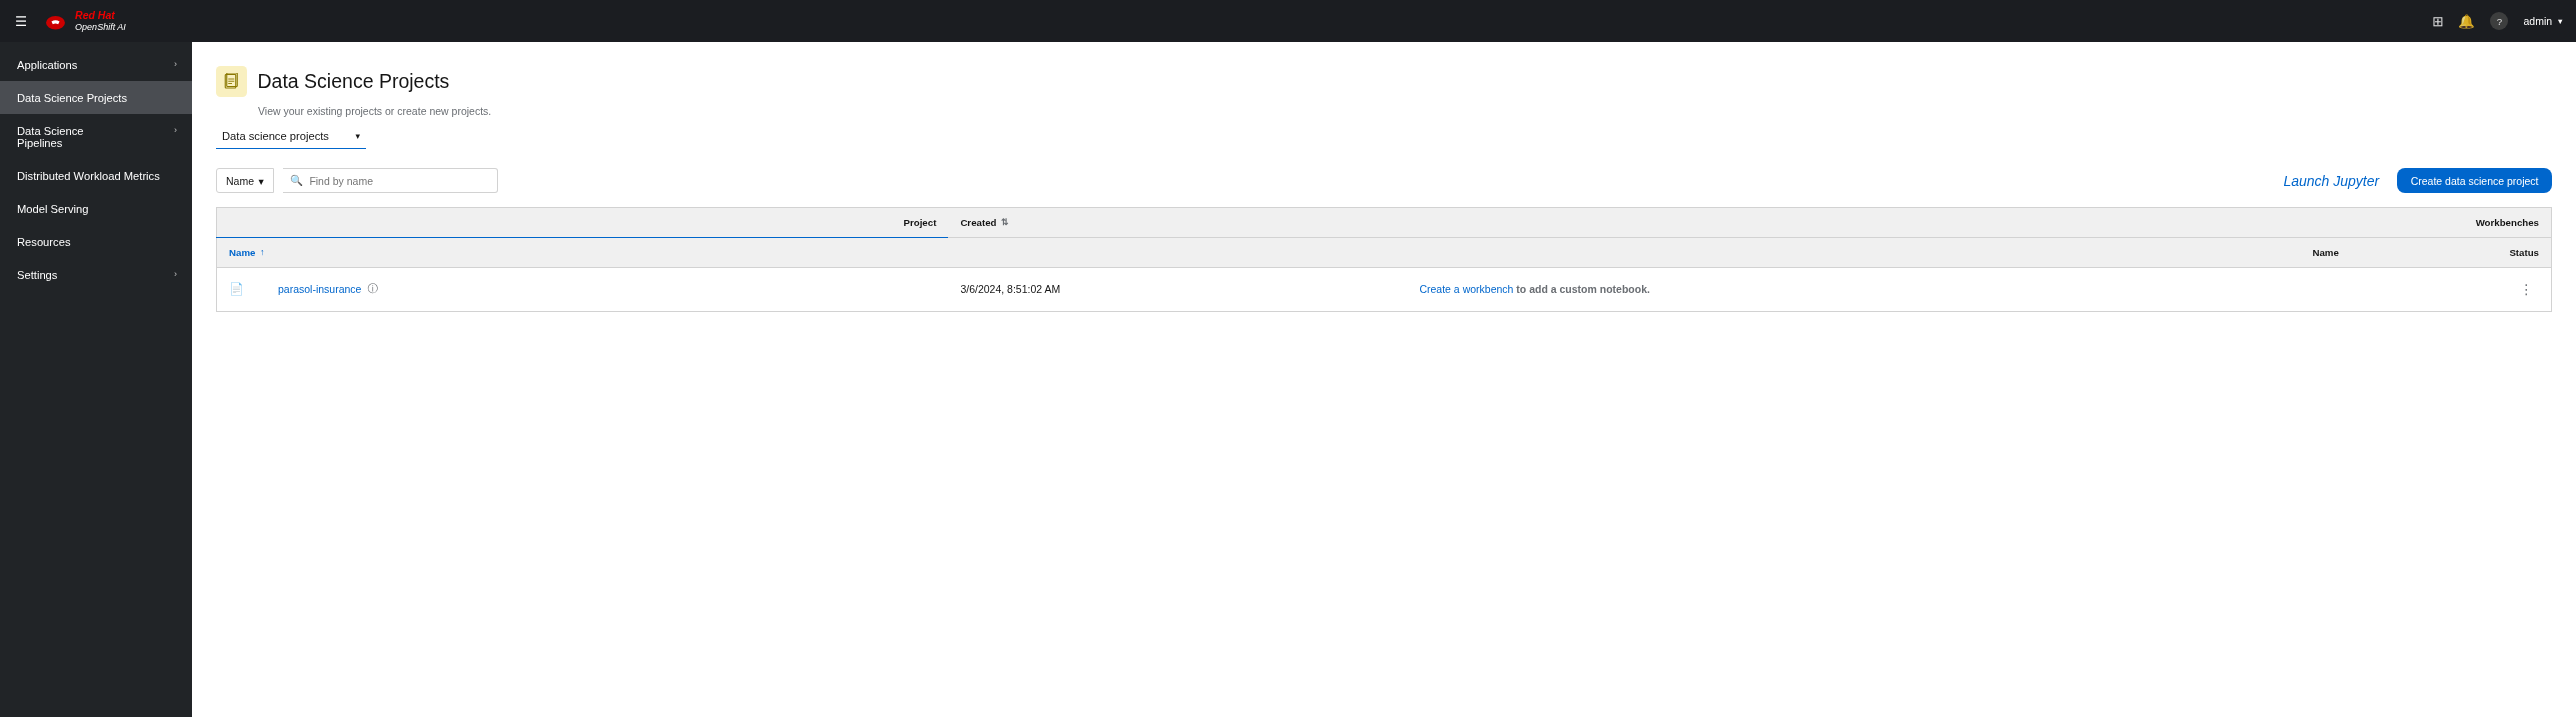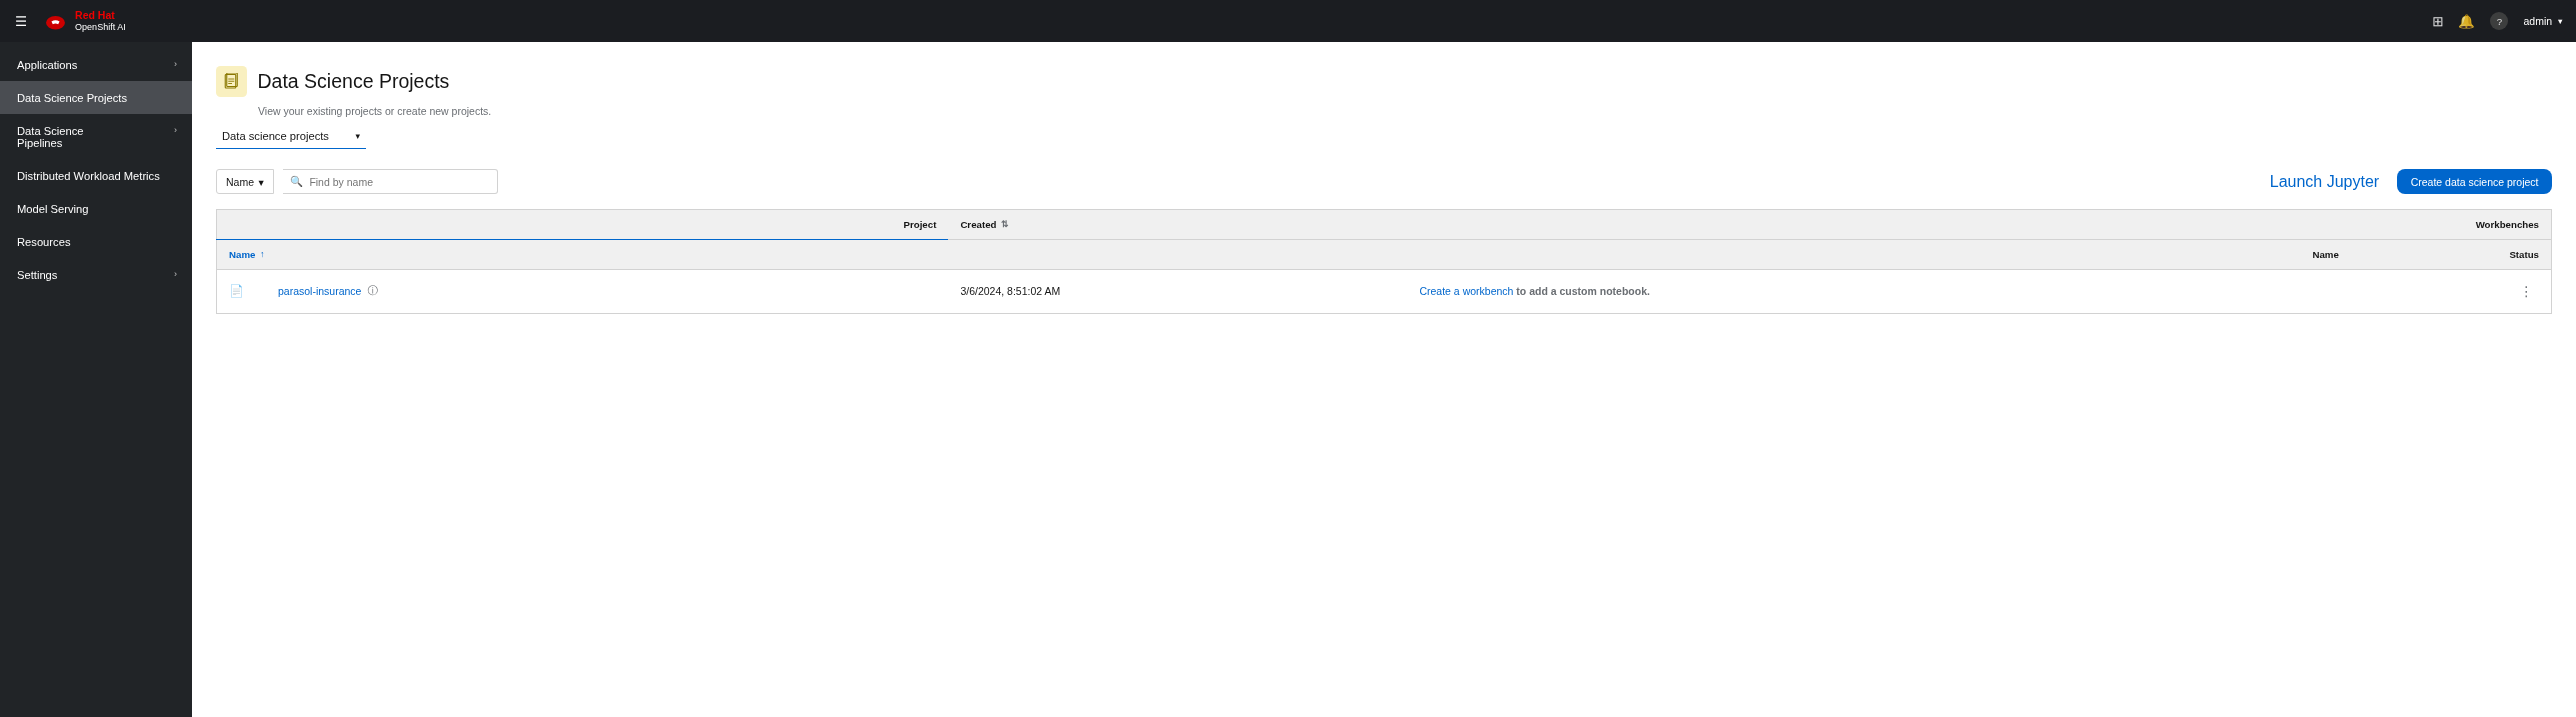--- a/index.html
+++ b/index.html
@@ -29,20 +29,21 @@
       gap: 6px;
       flex: 1;
     }
     .brand-logo {
       width: 27px;
       height: 27px;
     }
     .brand-text {
       color: #fff;
       line-height: 1.2;
+      font-style: italic;
     }
     .brand-text .red-hat { color: #ee0000; font-weight: 700; font-size: 10.5px; }
     .brand-text .openshift { color: #fff; font-size: 9px; }
     .top-nav-right {
       display: flex;
       align-items: center;
       gap: 15px;
     }
     .nav-icon {
       color: #fff;
@@ -197,24 +198,25 @@
       width: 180px;
     }
     .search-icon { color: #6a6e73; margin-right: 6px; }
 
     .spacer { flex: 1; }
 
     .launch-jupyter-btn {
       background: transparent;
       border: none;
       color: #06c;
-      font-size: 16px;
+      font-size: 14px;
       cursor: pointer;
       padding: 6px 9px;
       text-decoration: none;
+      font-style: italic;
     }
 
     .create-project-btn {
       background: #06c;
       color: #fff;
       border: none;
       border-radius: 8px;
       padding: 6.7px 13.5px;
       font-size: 10.5px;
       cursor: pointer;

